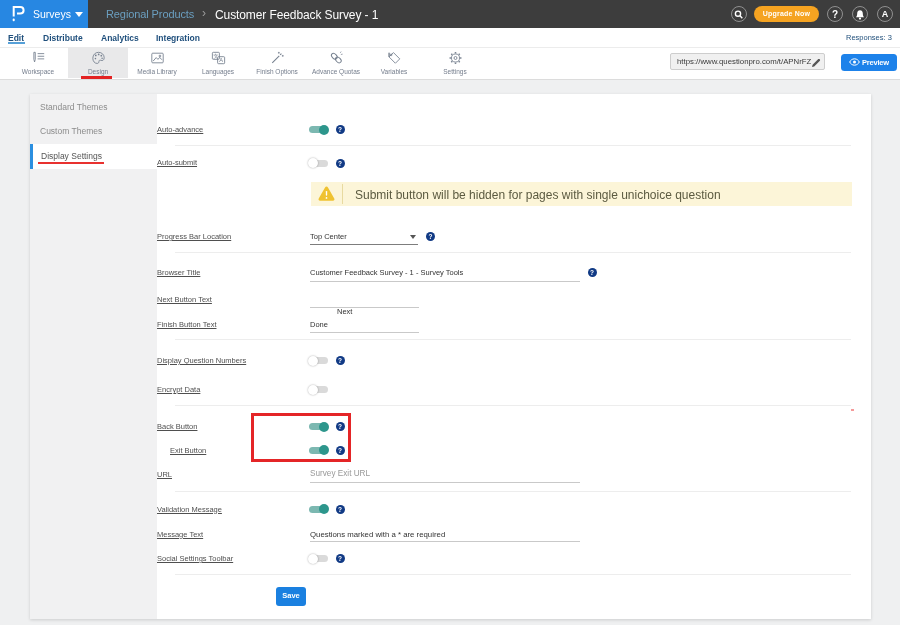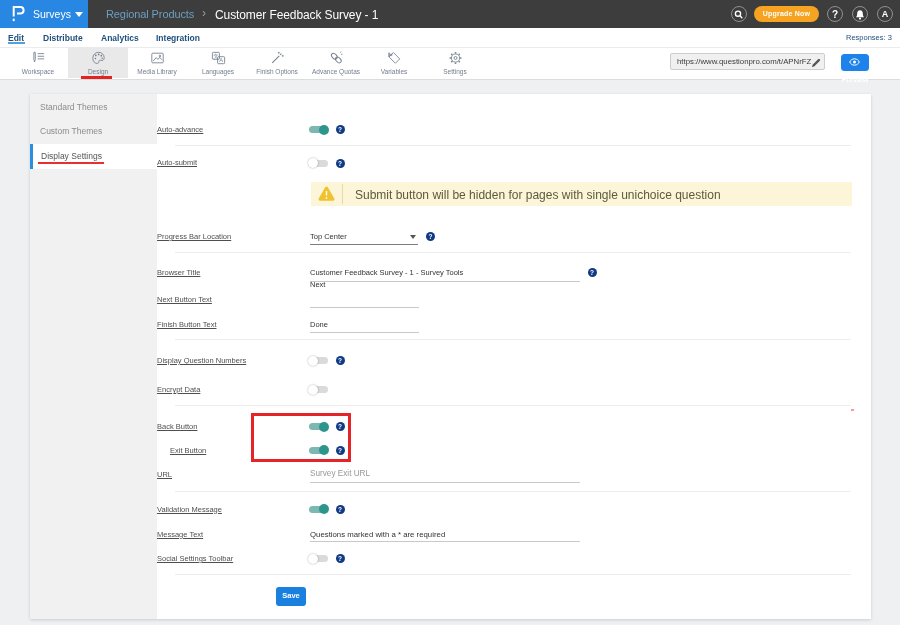--- a/index.html
+++ b/index.html
@@ -27,21 +27,21 @@
 
 
 #toolbar { position:absolute; top:47px; left:0; width:900px; height:33px; background:#fff; border-top:1px solid #ececec; border-bottom:1px solid #dcdcdc; }
 .titem { position:absolute; top:0; width:60px; height:31px; text-align:center; }
 .titem svg { display:block; margin:3.5px auto 0; height:14px; }
 .titem .tl { display:block; font-size:6.5px; line-height:7px; color:#747d8c; margin-top:3px; }
 #t-design { background:#e9e9ea; }
 #designul { position:absolute; left:81px; top:76px; width:31px; height:2.5px; background:#e32222; z-index:3; }
 #urlbox { position:absolute; left:670px; top:53px; width:155px; height:17px; background:#f0f0f0; border:1px solid #cdcdcd; border-radius:2px; font-size:7.8px; color:#3a3a3a; line-height:15px; padding-left:6px; }
 #urlbox svg { position:absolute; right:3px; top:3.5px; }
-#pvw { position:absolute; left:841px; top:53.5px; width:28px; height:17.5px; background:#1d82ea; border-radius:3.5px; color:#fff; font-size:7.5px; font-weight:bold; text-align:center; line-height:17.5px; letter-spacing:-0.2px; }
+#pvw { position:absolute; left:841px; top:53.5px; width:56px; height:17.5px; background:#1d82ea; border-radius:3.5px; color:#fff; font-size:7.5px; font-weight:bold; text-align:center; line-height:17.5px; letter-spacing:-0.2px; }
 #pvw svg { vertical-align:-1px; margin-right:2px; }
 
 
 #card { position:absolute; left:30px; top:94px; width:841px; height:525px; background:#fff; box-shadow:0 1px 3px rgba(0,0,0,0.15); }
 #sidenav { position:absolute; left:0; top:0; width:127px; height:525px; background:#f1f1f2; }
 .sni { position:absolute; left:0; width:127px; height:25px; line-height:25px; padding-left:10px; font-size:8.5px; color:#8b8b8b; }
 .sni.act { background:#fff; border-left:3.5px solid #2b8fe0; padding-left:8px; color:#555; }
 #redul { position:absolute; left:8px; top:67.5px; width:66px; height:2px; background:#e8312f; }
 
 
@@ -258,21 +258,21 @@
 <div class="cardot" style="left:410px;top:234.5px;"></div>
 <div class="hp" style="top:232px;left:426px;">?</div>
 <div class="dvd" style="top:252px;"></div>
 
 <div class="lbl" style="top:268px;">Browser Title</div>
 <div class="val" style="top:268px;">Customer Feedback Survey - 1 - Survey Tools</div>
 <div class="ul" style="top:280.5px;width:270px;"></div>
 <div class="hp" style="top:268px;left:587.5px;">?</div>
 
 <div class="lbl" style="top:294.5px;">Next Button Text</div>
-<div class="val" style="top:280px;">Next</div>
+<div class="val" style="top:307px;margin-left:27px;">Next</div>
 <div class="ul" style="top:306.5px;width:109px;"></div>
 
 <div class="lbl" style="top:320px;">Finish Button Text</div>
 <div class="val" style="top:320px;">Done</div>
 <div class="ul" style="top:332px;width:109px;"></div>
 <div class="dvd" style="top:339px;"></div>
 
 <div class="lbl" style="top:356px;">Display Question Numbers</div>
 <div class="tg off" style="top:357px;">
     <div class="kn"></div>

